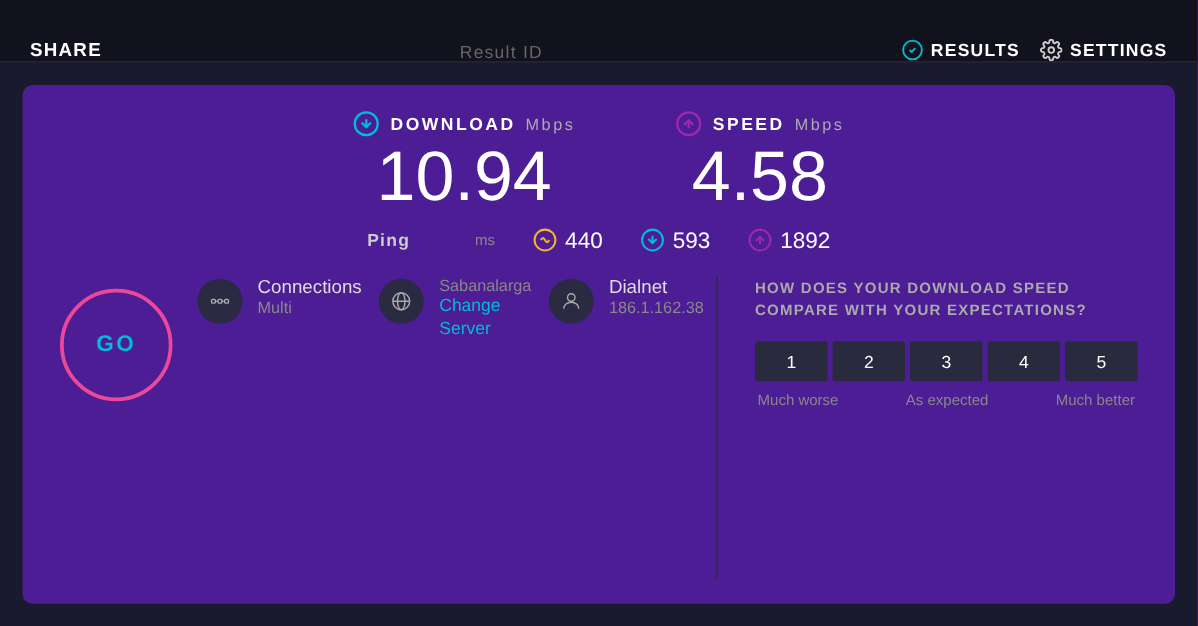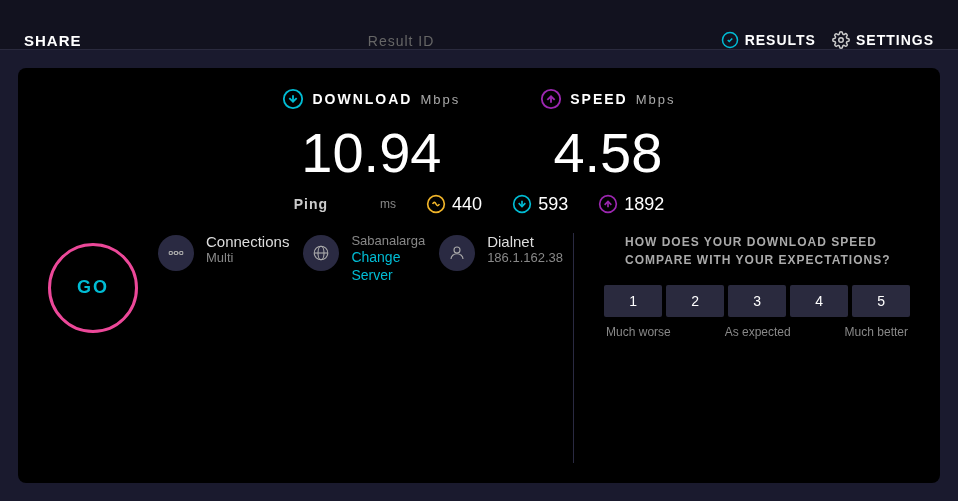--- a/index.html
+++ b/index.html
@@ -47,21 +47,21 @@
       letter-spacing: 1px;
       color: #fff;
       cursor: pointer;
     }
     .topbar-btn svg {
       width: 18px; height: 18px;
     }
 
     
     .main {
-      background: #000000;
+      background: #4c1d95;
       margin: 18px;
       border-radius: 8px;
       padding: 20px 30px 20px 30px;
       height: calc(501px - 50px - 36px);
       display: flex;
       flex-direction: column;
       justify-content: flex-end;
     }
 
     
@@ -87,21 +87,20 @@
     .speed-label .unit {
       font-weight: normal;
       color: #aaa;
       font-size: 13px;
     }
     .speed-value {
       font-size: 56px;
       font-weight: 200;
       line-height: 1.1;
       color: #fff;
-      margin-top: 12px;
     }
 
     
     .ping-row {
       display: flex;
       align-items: center;
       justify-content: center;
       gap: 30px;
       margin-bottom: 18px;
       font-size: 14px;
@@ -200,21 +199,20 @@
       flex: 1;
       padding-left: 20px;
     }
     .compare-title {
       font-size: 12px;
       font-weight: bold;
       letter-spacing: 1px;
       color: #aaa;
       line-height: 1.5;
       margin-bottom: 16px;
-      margin-left: 21px;
     }
     .rating-row {
       display: flex;
       gap: 4px;
       margin-bottom: 8px;
     }
     .rating-btn {
       flex: 1;
       padding: 8px 4px;
       background: #2a2a3e;

